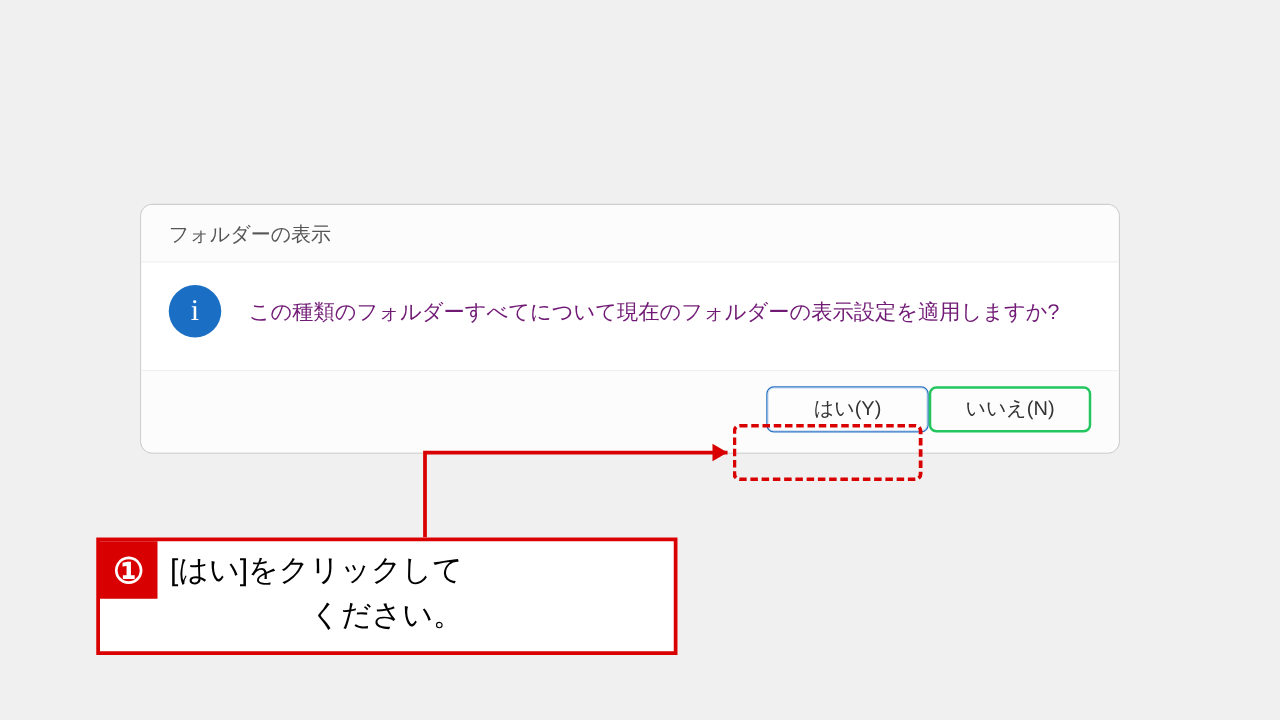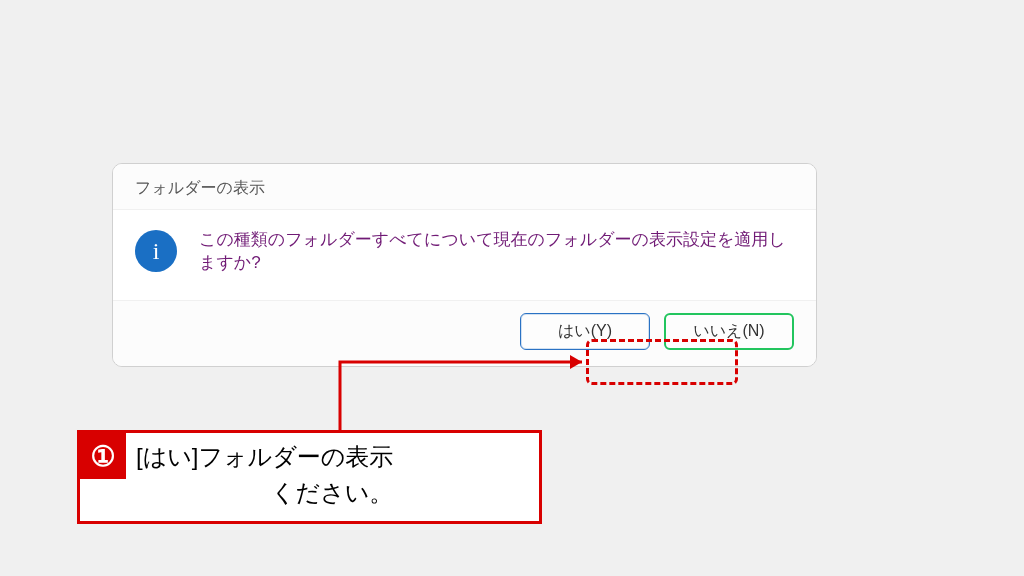--- a/index.html
+++ b/index.html
@@ -8,21 +8,21 @@
       height: 576px;
       background: #f0f0f0;
       font-family: "Meiryo", "MS PGothic", sans-serif;
       position: relative;
       overflow: hidden;
     }
     .dialog {
       position: absolute;
       left: 112px;
       top: 163px;
-      width: 705px;
+      width: 784px;
       background: #fcfcfc;
       border: 1px solid #d0d0d0;
       border-radius: 10px;
       overflow: hidden;
     }
     .dialog-title {
       padding: 14px 22px 10px 22px;
       font-size: 16px;
       color: #555;
       background: #fcfcfc;
@@ -51,21 +51,20 @@
       flex: none;
     }
     .dialog-message {
       font-size: 17px;
       color: #701a75;
     }
     .dialog-buttons {
       display: flex;
       justify-content: flex-end;
       padding: 12px 22px 16px 22px;
-      gap: 14px;
       background: #fcfcfc;
     }
     .btn {
       min-width: 130px;
       padding: 6px 10px;
       font-size: 16px;
       color: #333;
       background: #fdfdfd;
       border: 2px solid #22c55e;
       border-radius: 6px;
@@ -134,16 +133,16 @@
 <div class="highlight-box" style="left:586px; top:339px; width:152px; height:46px;"></div>
 
 <svg class="arrow" width="1024" height="576" style="left:0; top:0;">
   <path d="M 340 430 L 340 362 L 582 362" stroke="#d80000" stroke-width="3" fill="none"></path>
   <polygon points="582,362 570,355 570,369" fill="#d80000"></polygon>
 </svg>
 
 <div class="callout">
   <div class="callout-number">①</div>
   <div class="callout-text">
-    <span>[はい]フォルダーの表示</span>
+    <span>[はい]をクリックして</span>
     <span class="line2">ください。</span>
   </div>
 </div>
 
 </body></html>

